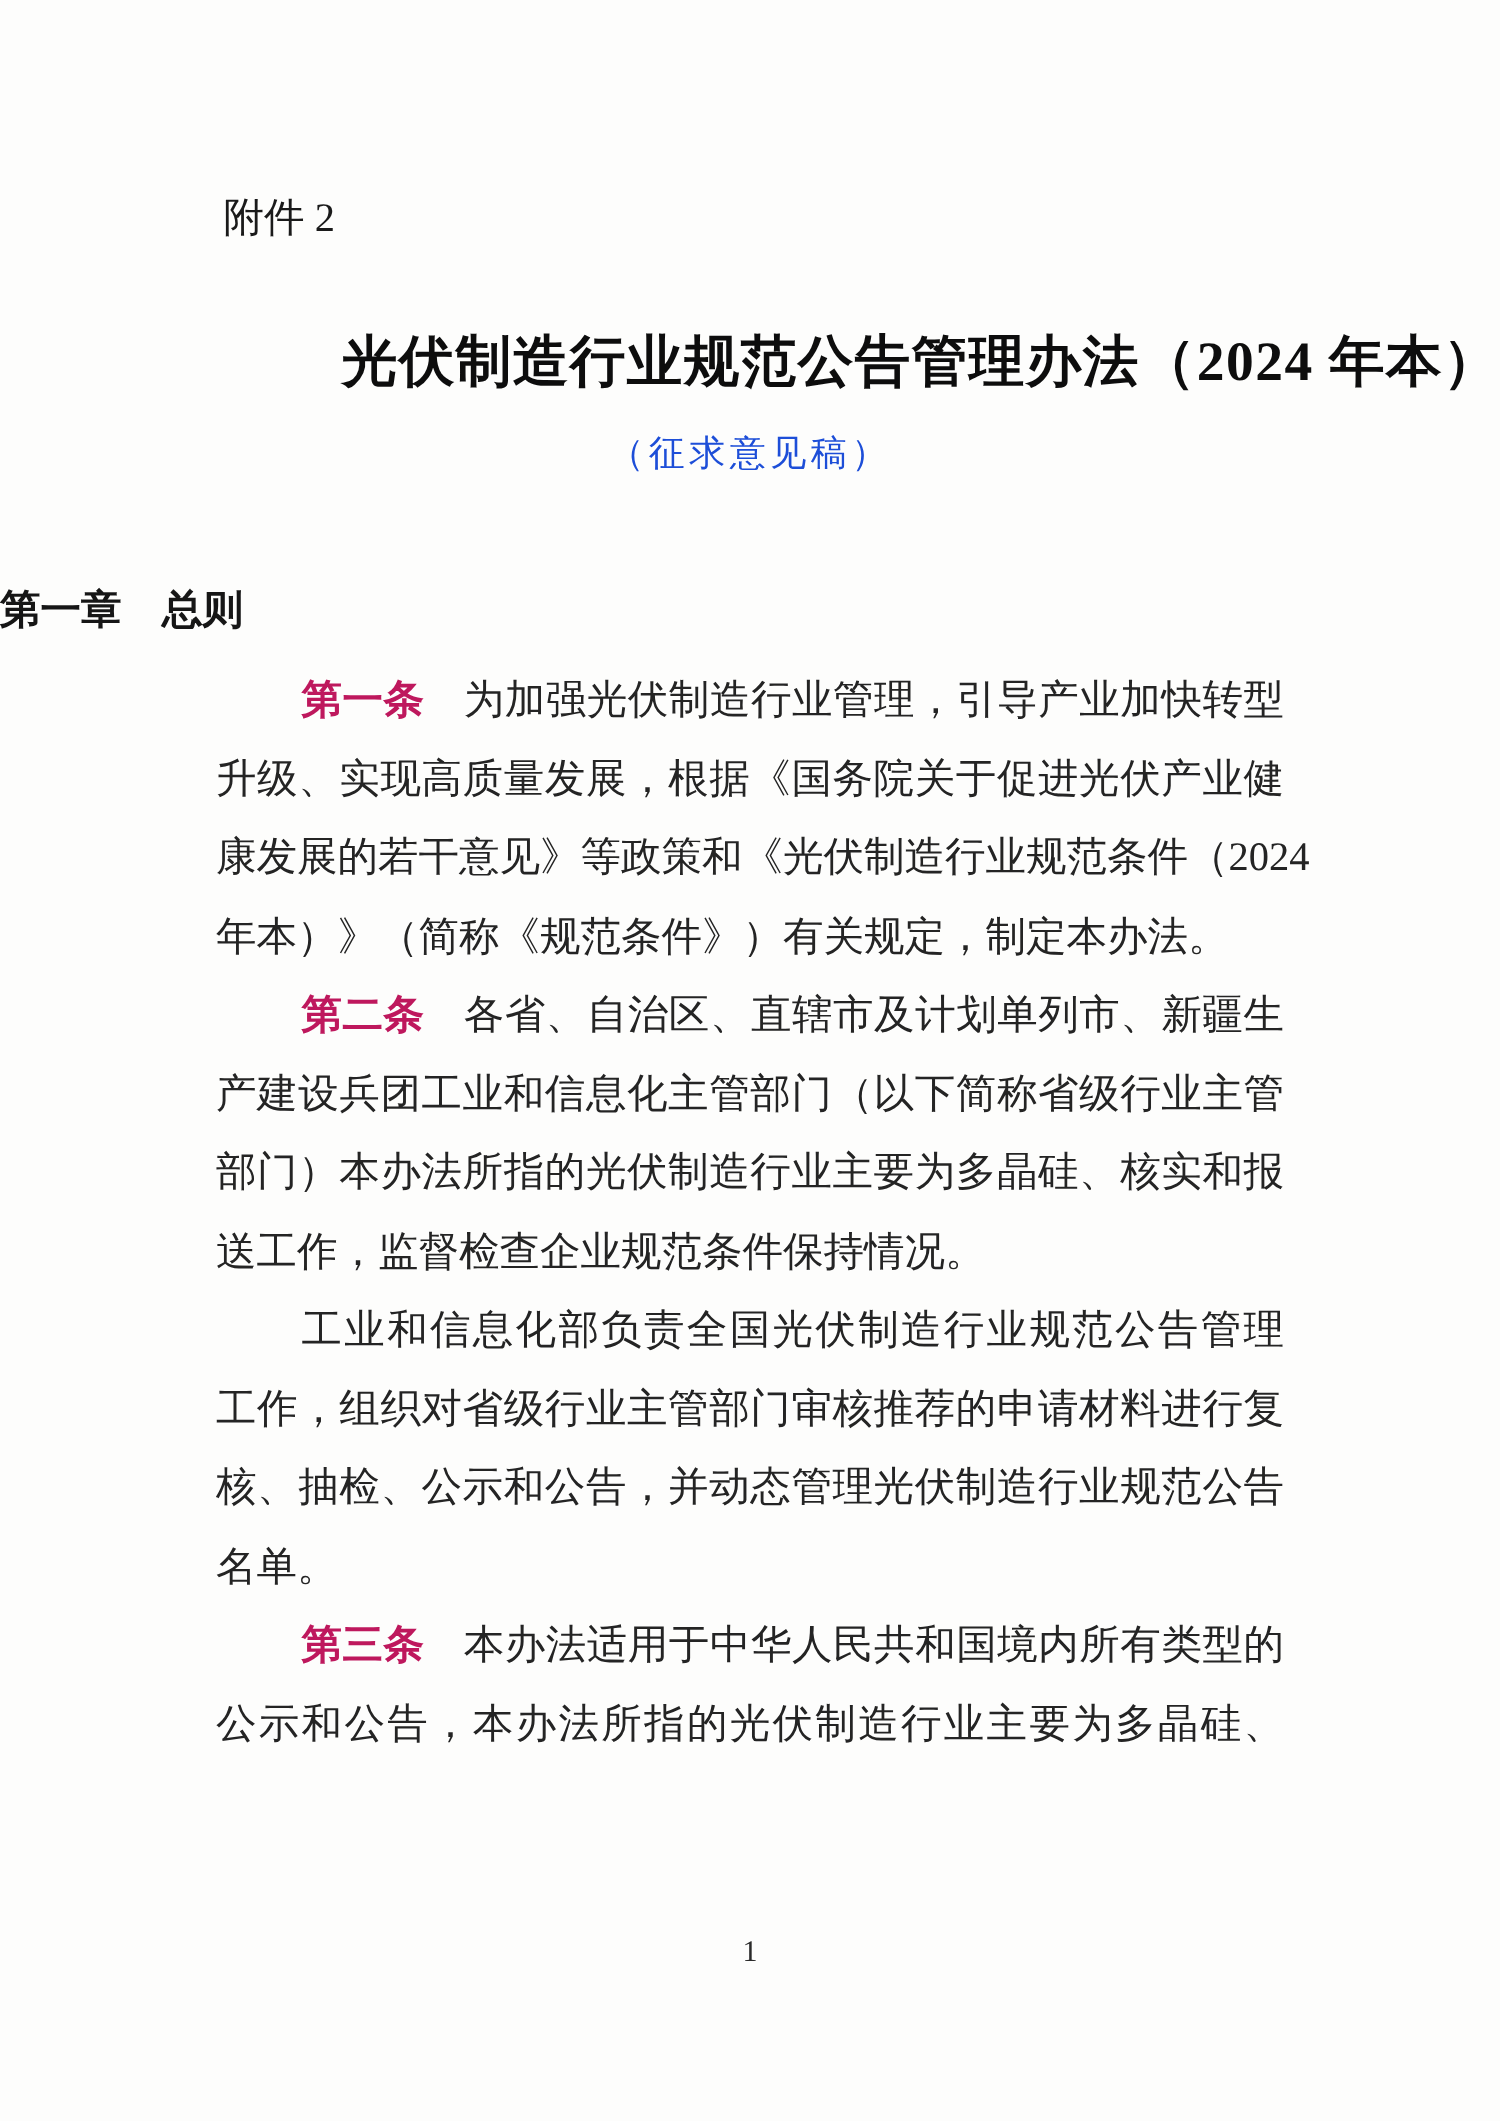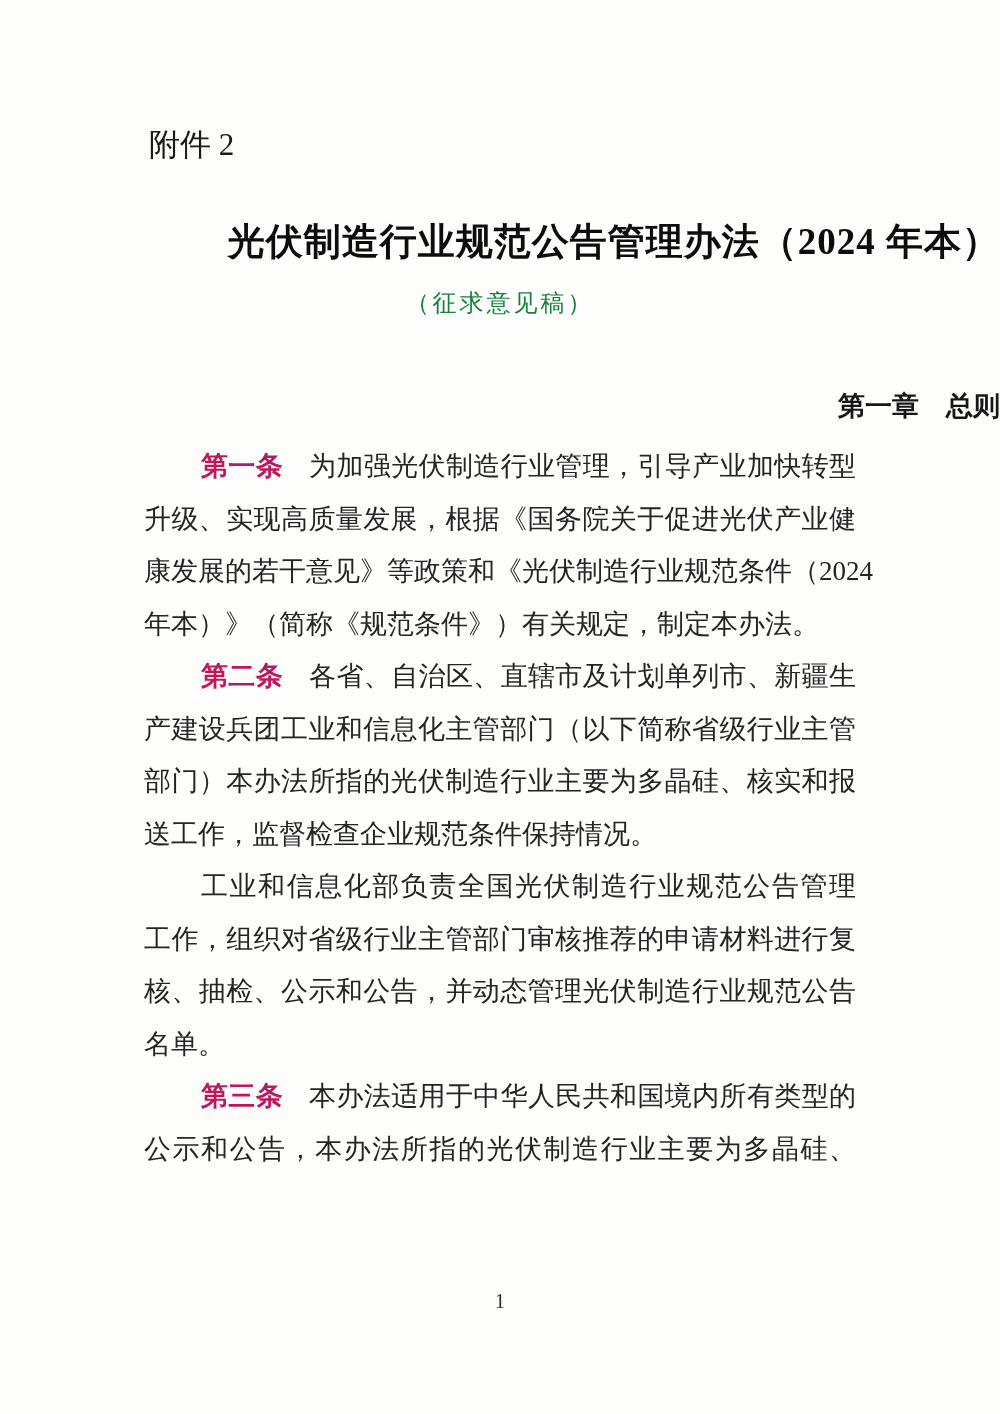--- a/index.html
+++ b/index.html
@@ -13,21 +13,21 @@
     height: 1414px;
     background: #fdfdfc;
     color: #1f1f1f;
     font-family: "Liberation Serif", "DejaVu Serif", serif;
     overflow: hidden;
   }
   .attachment-label {
     position: absolute;
     top: 128px;
     left: 149px;
-    font-size: 31px;
+    font-size: 27px;
     line-height: 34px;
     color: #1a1a1a;
   }
   .doc-title {
     position: absolute;
     top: 221px;
     left: 0;
     width: 100%;
     text-align: right;
     font-size: 37px;
@@ -37,29 +37,29 @@
     line-height: 42px;
   }
   .doc-subtitle {
     position: absolute;
     top: 286px;
     left: 0;
     width: 100%;
     text-align: center;
     font-size: 24px;
     letter-spacing: 3px;
-    color: #15803d;
+    color: #1d4ed8;
     line-height: 34px;
   }
   .chapter-heading {
     position: absolute;
     top: 388px;
     left: 0;
     width: 100%;
-    text-align: right;
+    text-align: left;
     font-family: "Liberation Sans", "DejaVu Sans", sans-serif;
     font-size: 27px;
     font-weight: bold;
     color: #161616;
     line-height: 36px;
   }
   .body-block {
     position: absolute;
     top: 440px;
     left: 144px;

